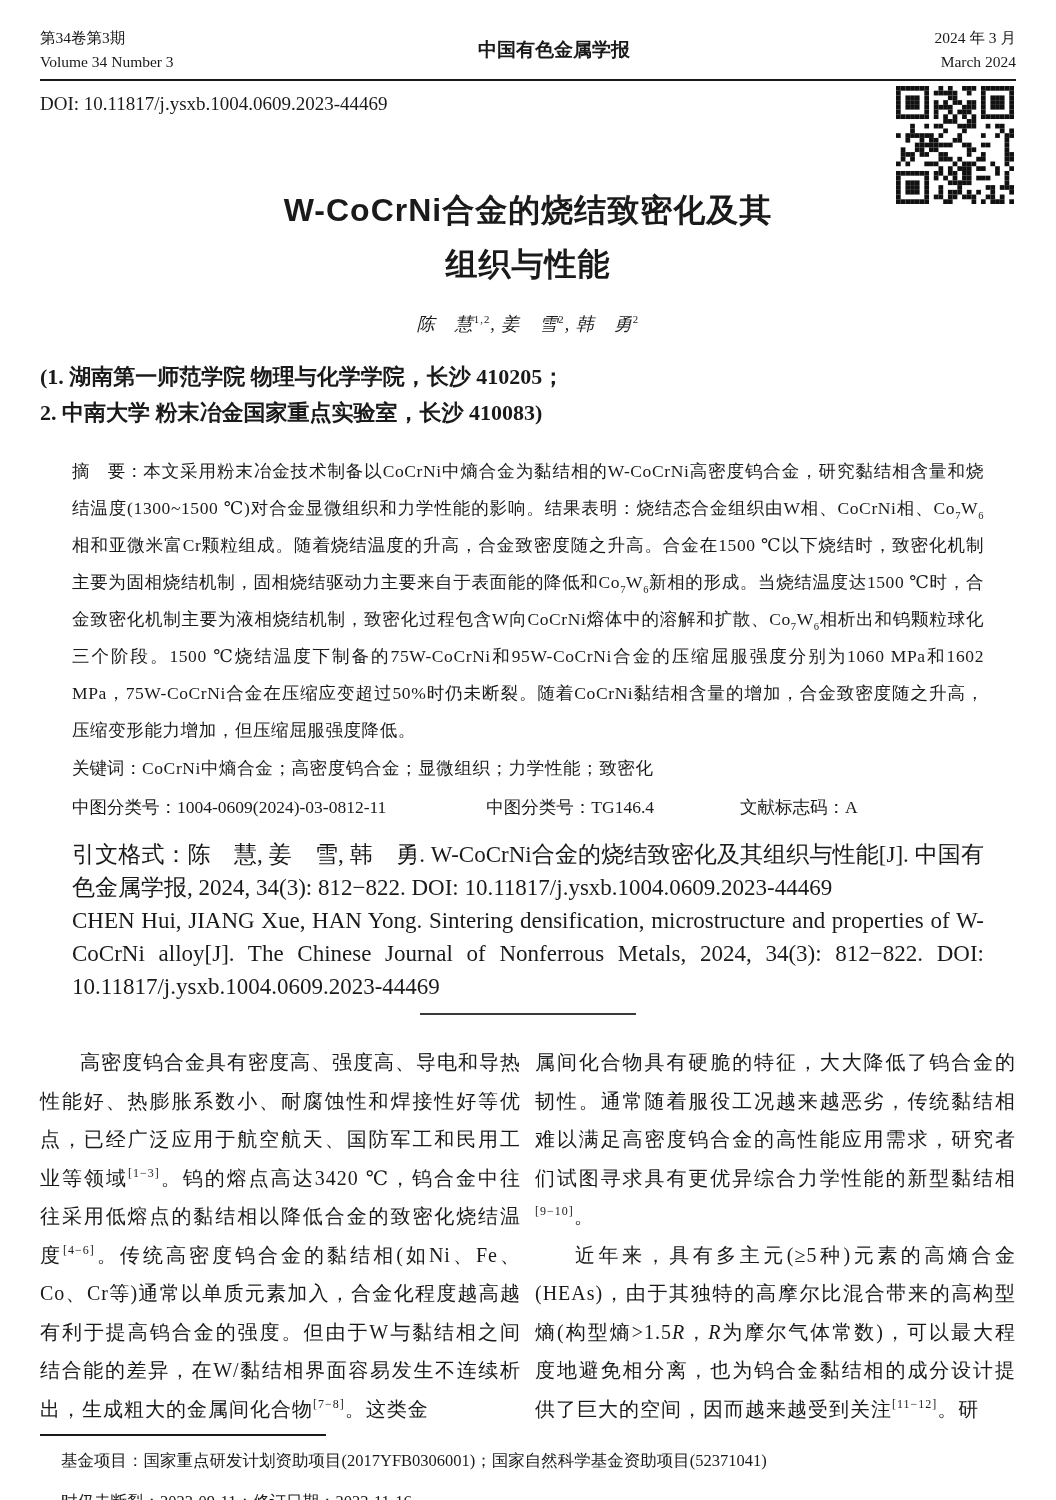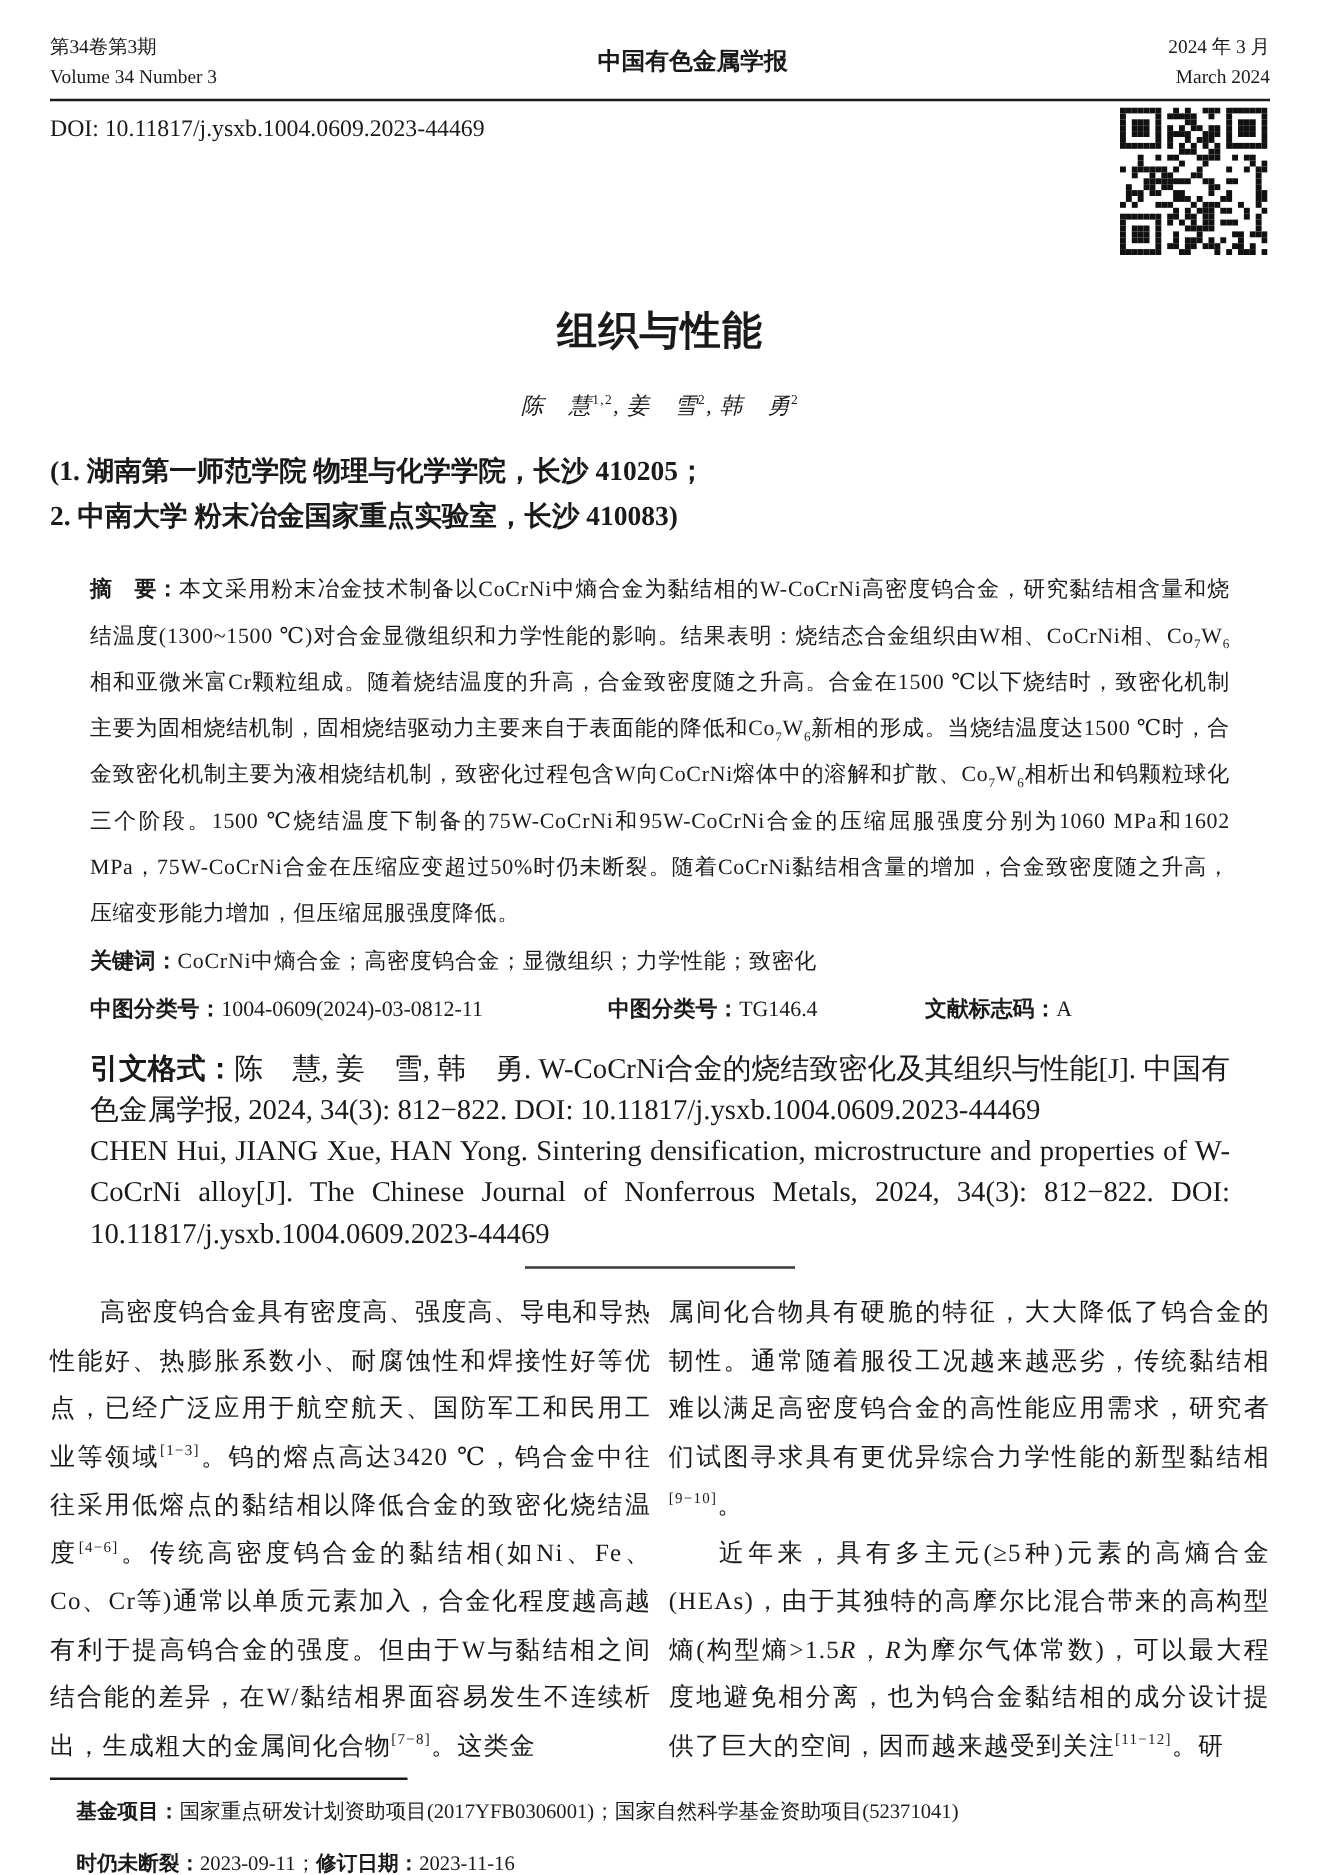--- a/index.html
+++ b/index.html
@@ -28,35 +28,35 @@
   
   .title{margin:64px 0 0 0;text-align:center;font-weight:700;
          font-family:"Liberation Sans","DejaVu Sans",sans-serif;
          font-size:32px;line-height:54px;letter-spacing:1px;}
   .authors{margin-top:20px;text-align:center;font-size:18px;line-height:26px;
            font-style:italic;letter-spacing:1px;}
   .authors sup{font-style:normal;}
   .affil{margin-top:22px;text-align:left;font-size:22px;line-height:36px;font-weight:bold;}
   .abstract{margin:22px 32px 0 32px;font-size:17.5px;line-height:37px;
             text-align:justify;letter-spacing:0.6px;}
-  .lbl{font-weight:700;font-family:"Liberation Sans","DejaVu Sans",sans-serif;letter-spacing:0;}
+  .lbl{font-weight:400;font-family:"Liberation Sans","DejaVu Sans",sans-serif;letter-spacing:0;}
   .keywords{margin:1px 32px 0 32px;font-size:17.5px;line-height:37px;letter-spacing:0.6px;}
   .meta-row{margin:2px 32px 0 32px;font-size:17.5px;line-height:37px;white-space:nowrap;}
   .meta-clc{margin-left:100px;}
   .meta-code{margin-left:86px;}
 
   
   .citation{margin:12px 32px 0 32px;font-size:23px;line-height:33px;text-align:justify;}
   .citation p{margin:0;}
 
   
   .divider{width:216px;margin:10px auto 0 auto;border-top:2px solid #3a3a3a;height:0;}
 
   
-  .body-cols{margin-top:16px;display:flex;gap:14px;}
+  .body-cols{margin-top:28px;display:flex;gap:14px;}
   .col{flex:1 1 0;font-size:20px;line-height:38.5px;text-align:justify;letter-spacing:1px;}
   .col p{margin:0;}
   .col p.indent{text-indent:2em;}
 
   sup{font-size:60%;line-height:0;}
   sub{font-size:60%;line-height:0;}
 
   
   .footnote{margin-top:6px;}
   .foot-rule{width:286px;border-top:2px solid #1a1a1a;height:0;margin:0 0 4px 0;}
@@ -381,21 +381,21 @@
             <rect x="94.40" y="113.28" width="4.72" height="4.72"></rect>
             <rect x="99.12" y="113.28" width="4.72" height="4.72"></rect>
             <rect x="103.84" y="113.28" width="4.72" height="4.72"></rect>
             <rect x="113.28" y="113.28" width="4.72" height="4.72"></rect>
           </g>
         </svg>
       </div>
   </div>
 
   <h1 class="title">
-    <br>
+    <span>W-CoCrNi合金的烧结致密化及其</span><br>
     <span>组织与性能</span>
   </h1>
 
   <div class="authors">陈　慧<sup>1,2</sup>, 姜　雪<sup>2</sup>, 韩　勇<sup>2</sup></div>
 
   <div class="affil">
     <div>(1. 湖南第一师范学院  物理与化学学院，长沙  410205；</div>
     <div>2. 中南大学  粉末冶金国家重点实验室，长沙  410083)</div>
   </div>
 

